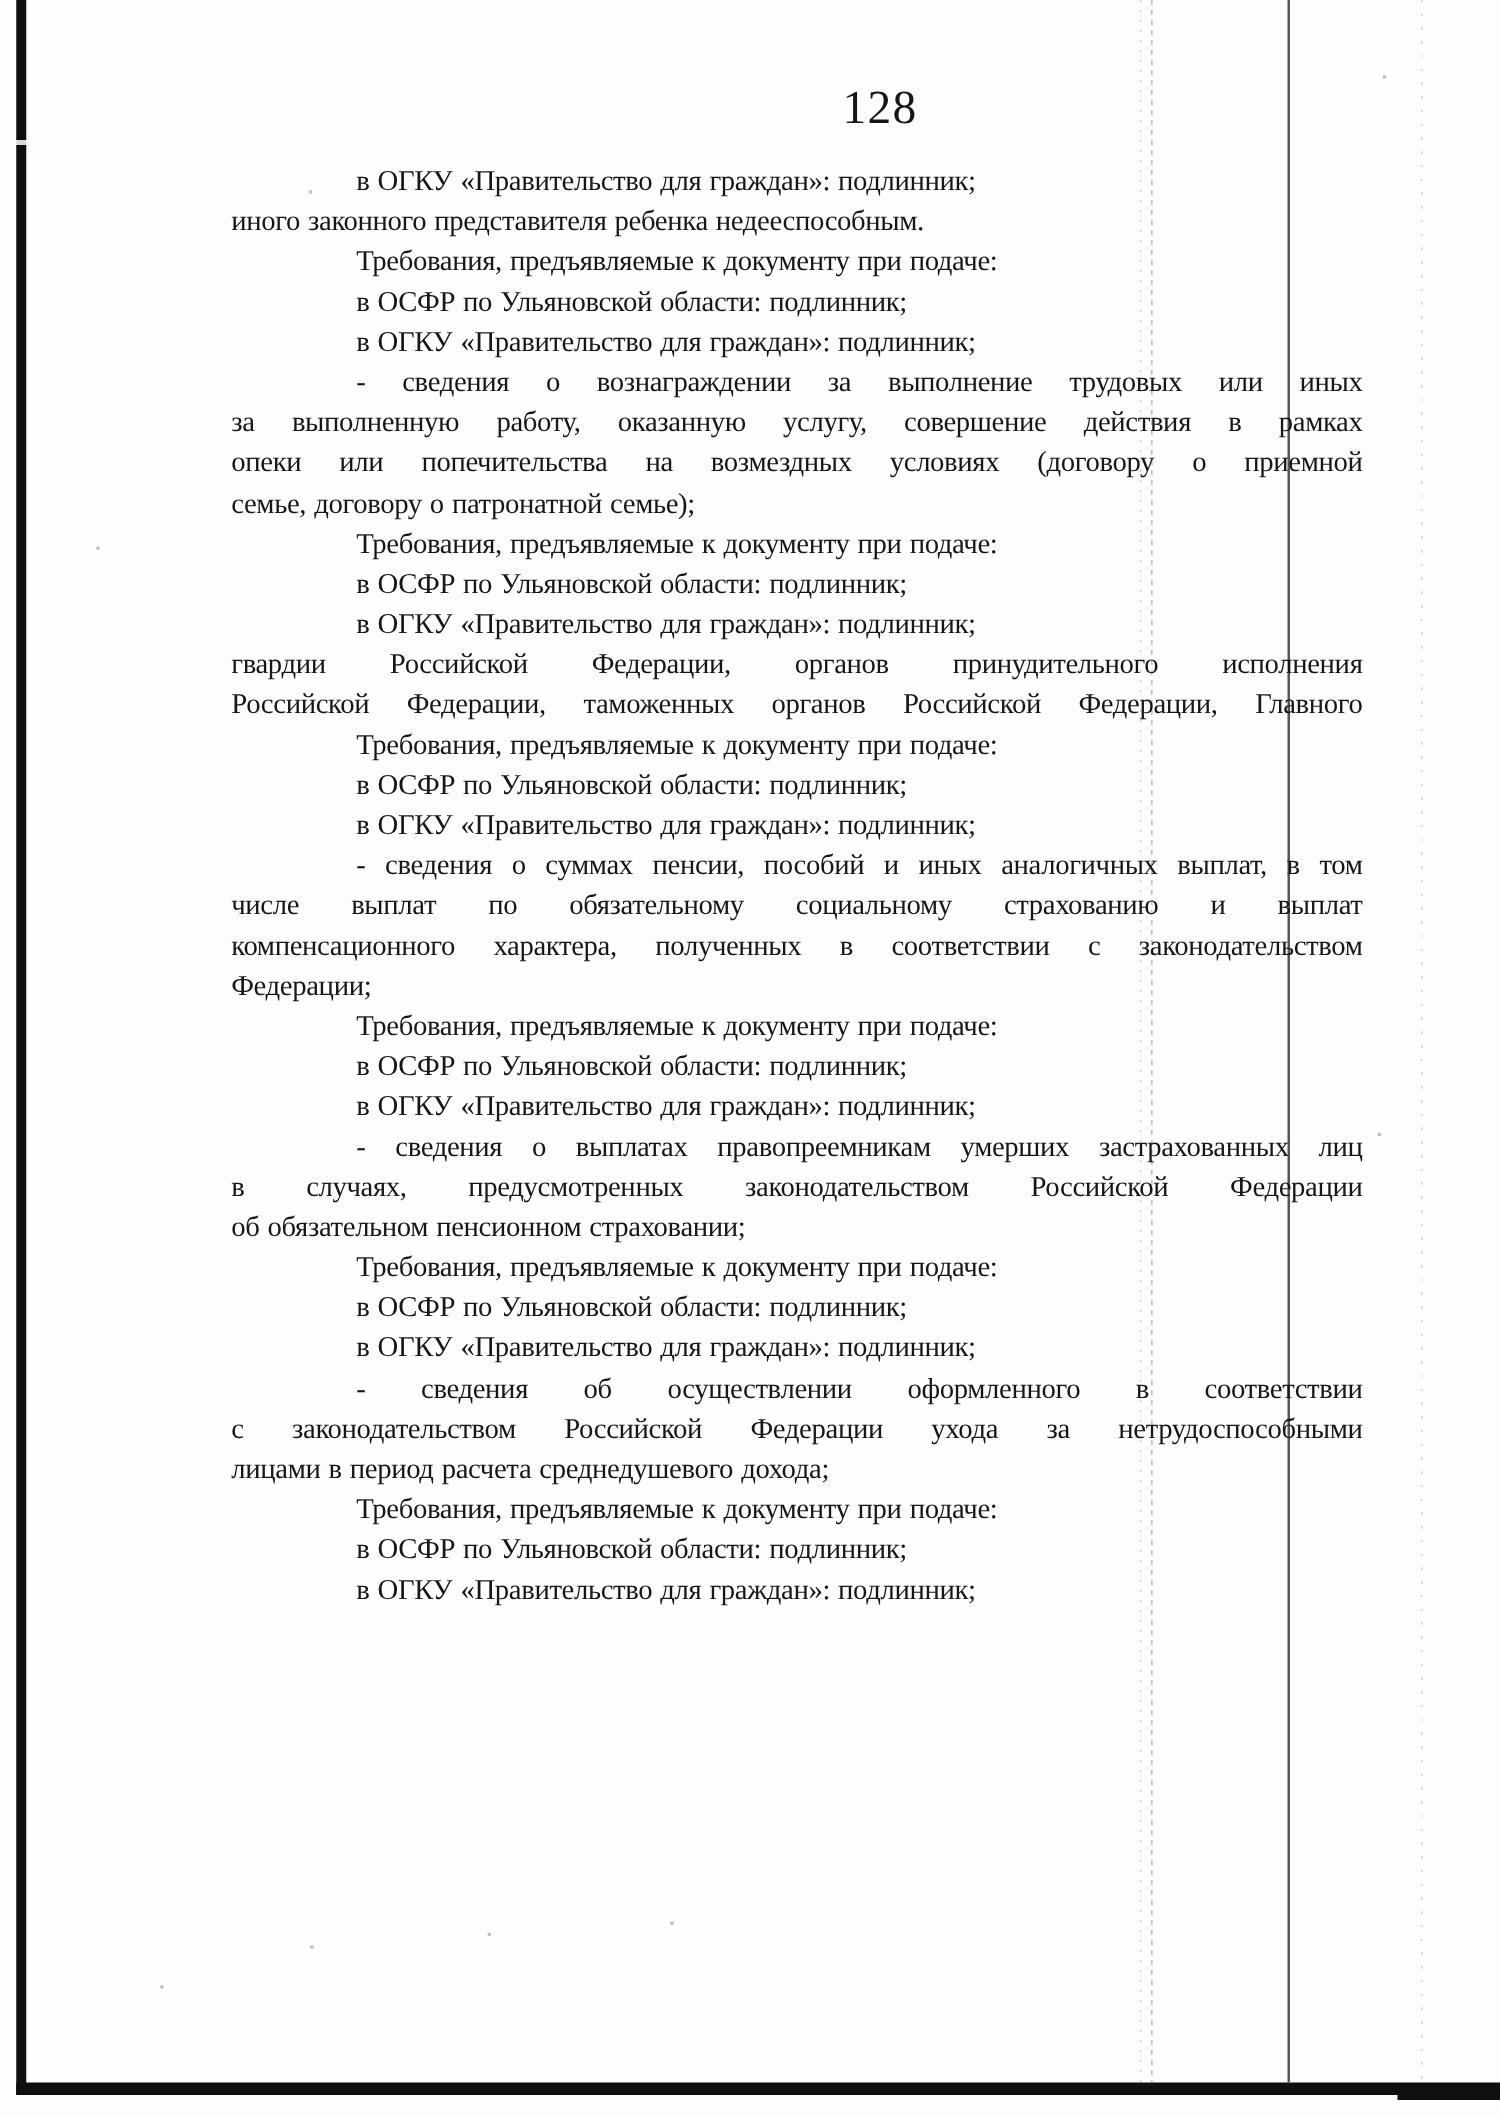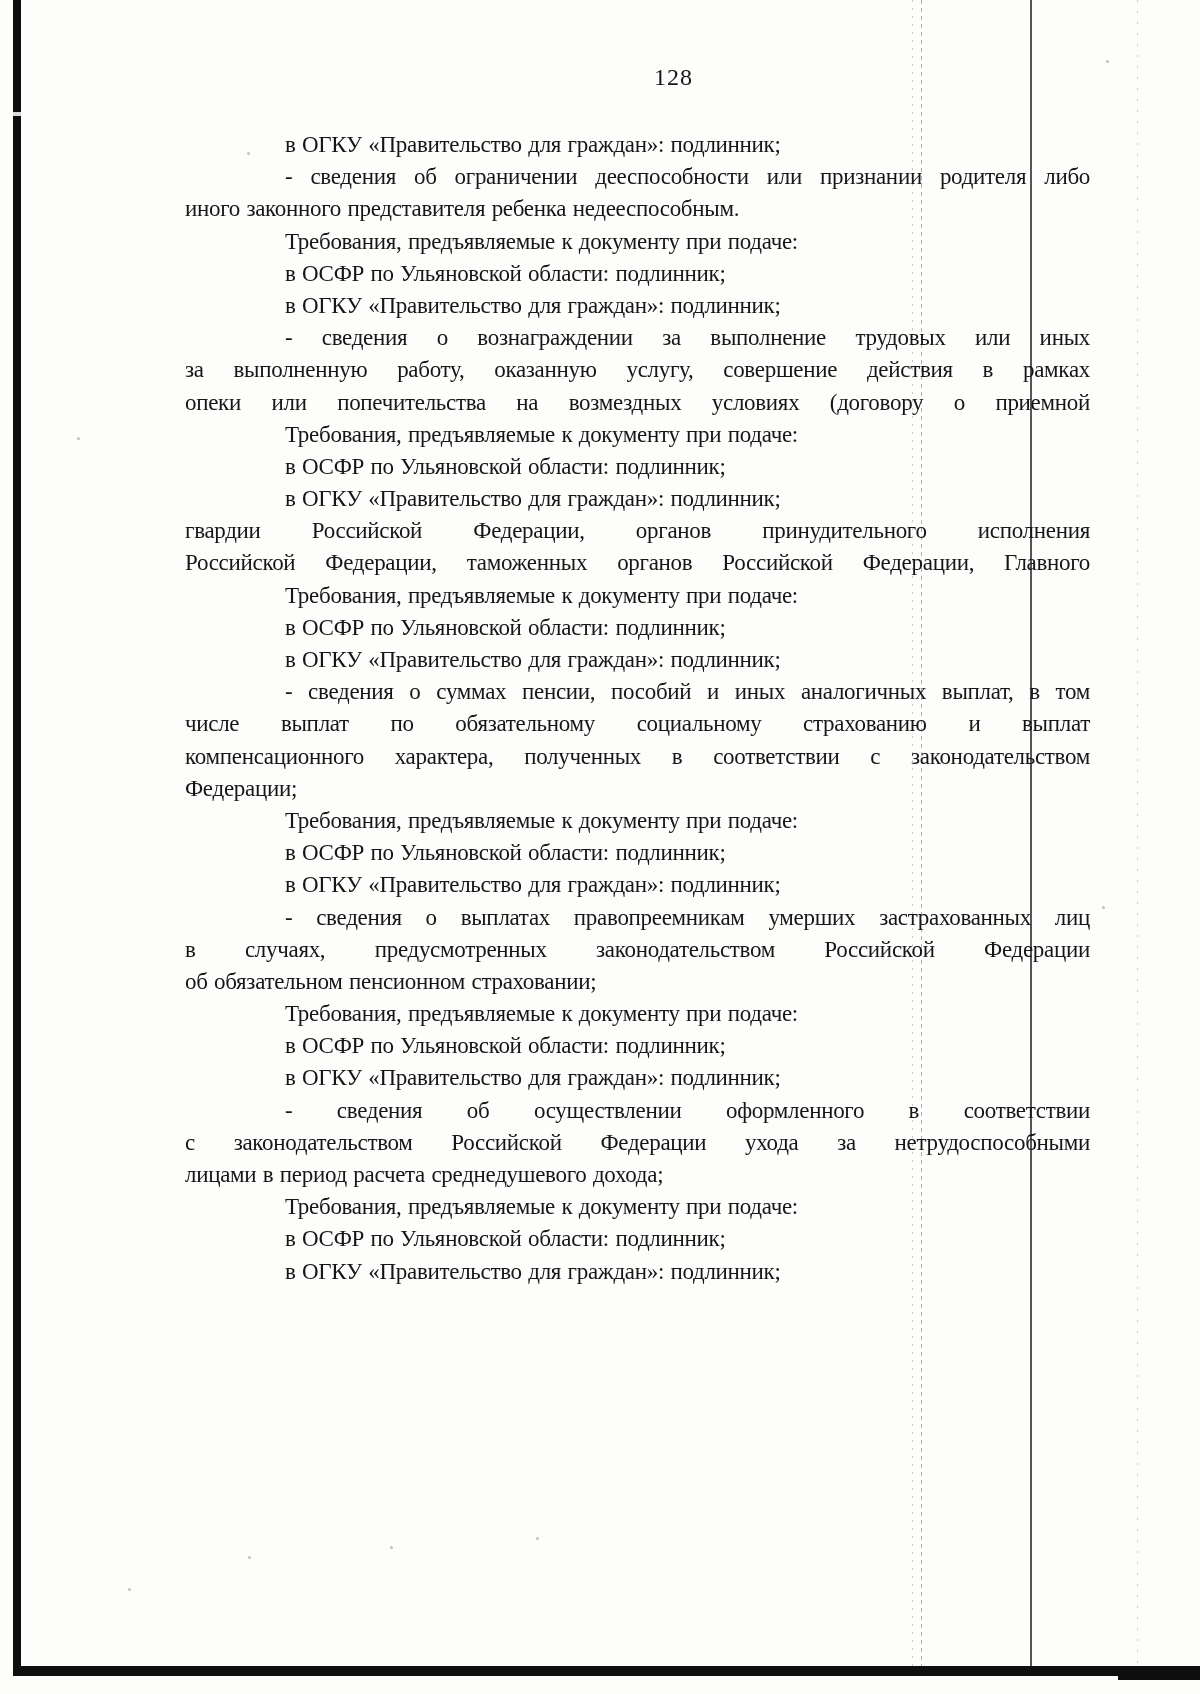--- a/index.html
+++ b/index.html
@@ -58,22 +58,22 @@
     background: repeating-linear-gradient(to bottom,
       var(--artifact-dotted, #9b9b9b) 0 2px, transparent 2px 11px);
   }
   .speck {
     position: absolute; width: 3px; height: 3px;
     background: #8f8f8f; border-radius: 50%; opacity: .55;
   }
 
   
   .page-number {
-    position: absolute; left: 654px; top: 64px;
-    font-size: 24px; letter-spacing: 1px;
+    position: absolute; left: 674px; top: 64px;
+    font-size: 38px; letter-spacing: 1px;
     color: var(--ink, #161616);
     text-align: center;
   }
 
   
   .text-block {
     position: absolute; left: 185px; top: 129px;
     width: 905px;
     color: var(--ink, #161616);
     font-size: 23px;
@@ -107,28 +107,28 @@
   <div class="speck" style="left:1102px;top:906px"></div>
   <div class="speck" style="left:390px;top:1546px"></div>
   <div class="speck" style="left:536px;top:1537px"></div>
   <div class="speck" style="left:128px;top:1588px"></div>
   <div class="speck" style="left:248px;top:1556px"></div>
 
   <div class="page-number">128</div>
 
   <div class="text-block">
       <div class="line indent">в ОГКУ «Правительство для граждан»: подлинник;</div>
-      <div class="line indent j">- сведения об ограничении дееспособности или признании родителя либо</div>
       <div class="line">иного законного представителя ребенка недееспособным.</div>
       <div class="line indent">Требования, предъявляемые к документу при подаче:</div>
       <div class="line indent">в ОСФР по Ульяновской области: подлинник;</div>
       <div class="line indent">в ОГКУ «Правительство для граждан»: подлинник;</div>
       <div class="line indent j">- сведения о вознаграждении за выполнение трудовых или иных</div>
       <div class="line j">за выполненную работу, оказанную услугу, совершение действия в рамках</div>
       <div class="line j">опеки или попечительства на возмездных условиях (договору о приемной</div>
+      <div class="line">семье, договору о патронатной семье);</div>
       <div class="line indent">Требования, предъявляемые к документу при подаче:</div>
       <div class="line indent">в ОСФР по Ульяновской области: подлинник;</div>
       <div class="line indent">в ОГКУ «Правительство для граждан»: подлинник;</div>
       <div class="line j">гвардии Российской Федерации, органов принудительного исполнения</div>
       <div class="line j">Российской Федерации, таможенных органов Российской Федерации, Главного</div>
       <div class="line indent">Требования, предъявляемые к документу при подаче:</div>
       <div class="line indent">в ОСФР по Ульяновской области: подлинник;</div>
       <div class="line indent">в ОГКУ «Правительство для граждан»: подлинник;</div>
       <div class="line indent j">- сведения о суммах пенсии, пособий и иных аналогичных выплат, в том</div>
       <div class="line j">числе выплат по обязательному социальному страхованию и выплат</div>

